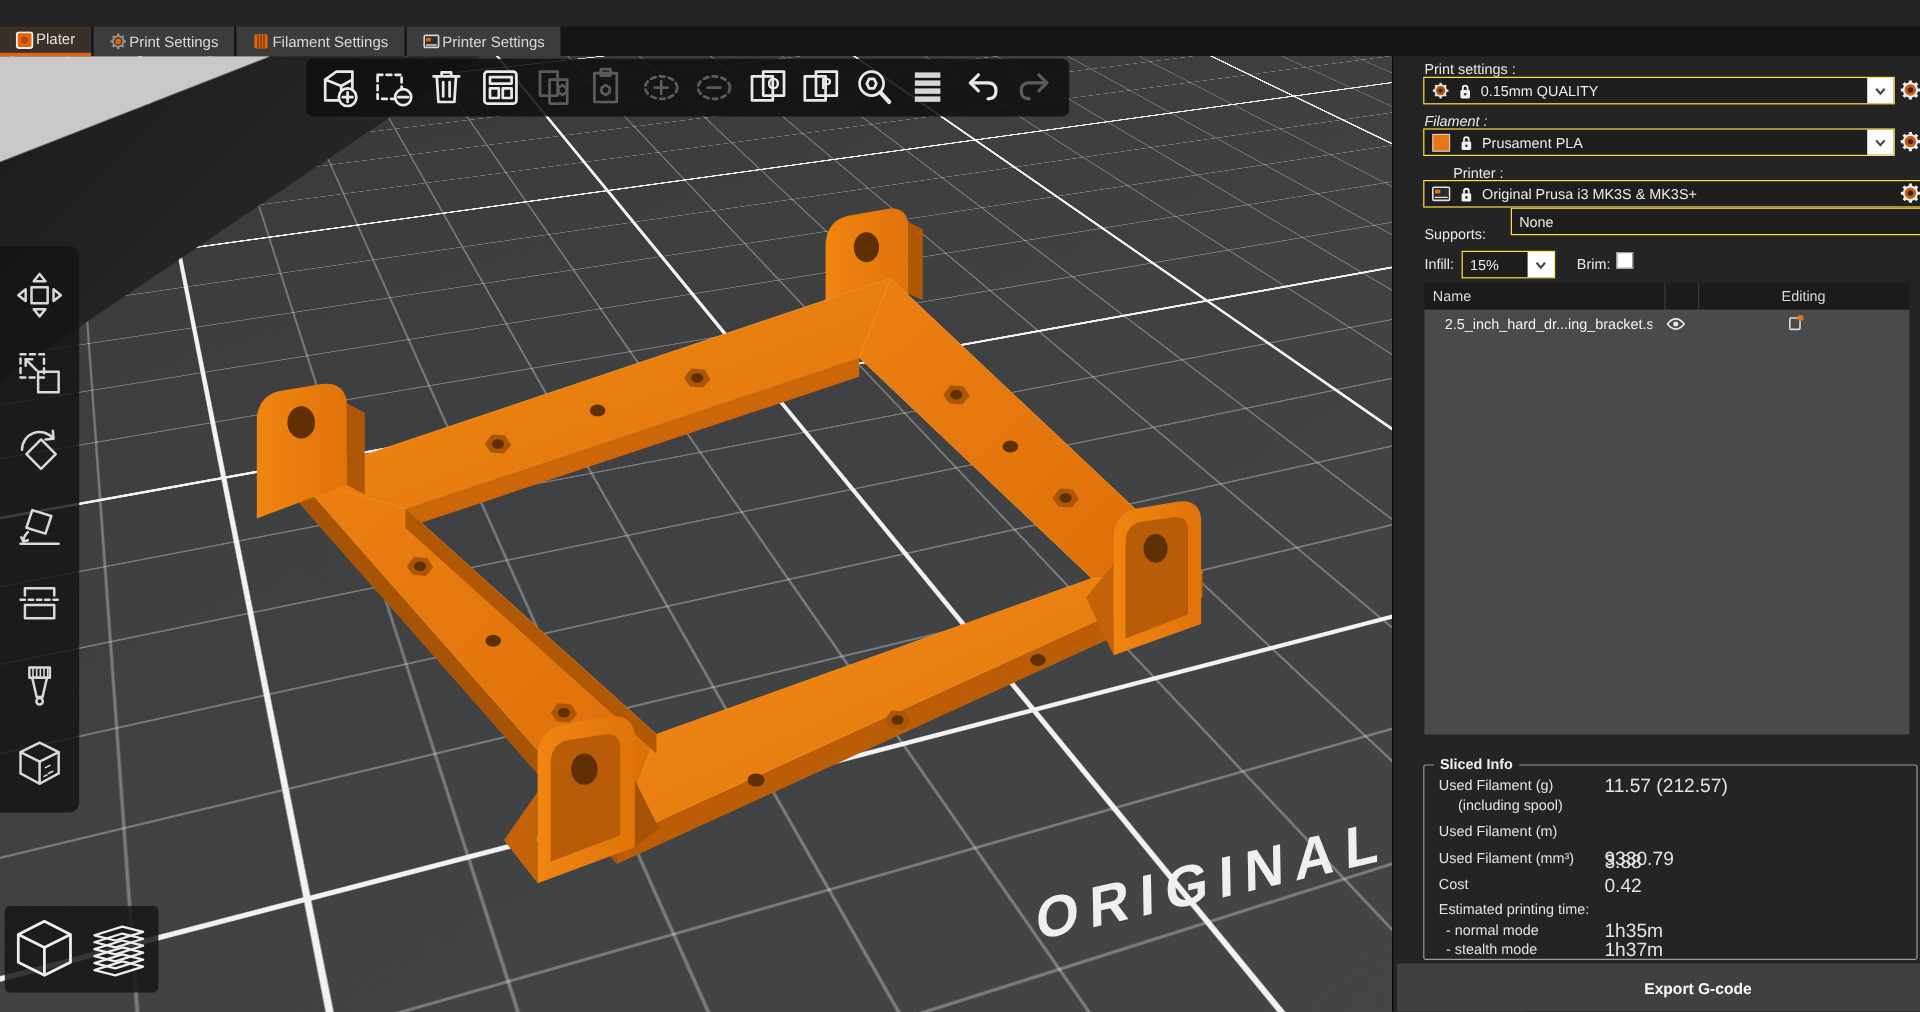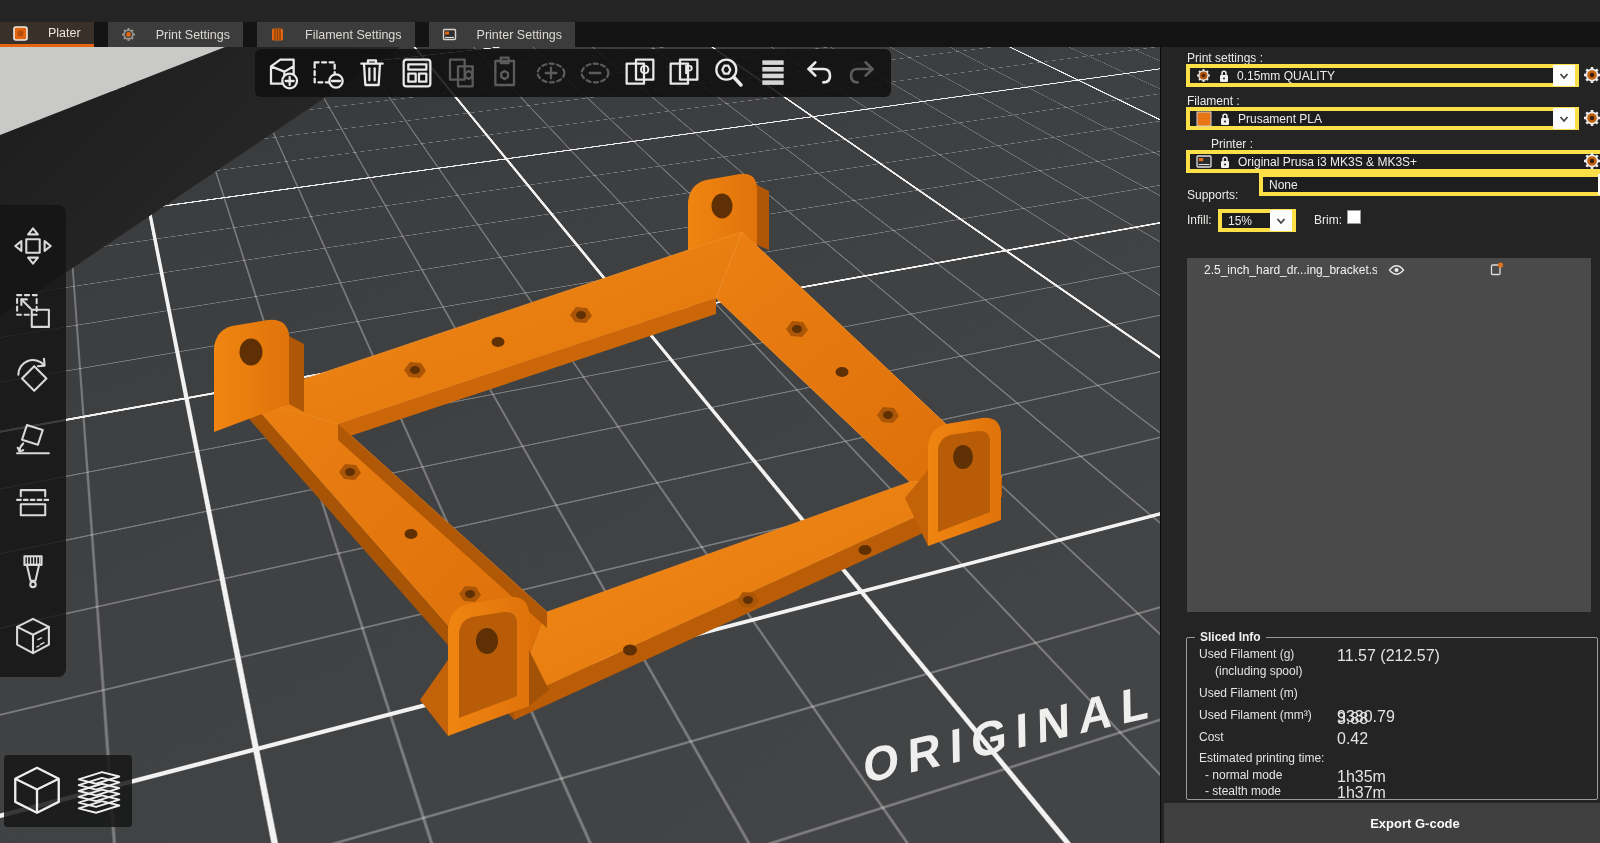--- a/index.html
+++ b/index.html
@@ -9,21 +9,21 @@
 
   
   .menubar { position:absolute; left:0; top:0; width:1600px; height:22px;
              background:#2d2a27; display:flex; align-items:center; padding-left:6px; }
   .menu-item { color:#e8e5e1; font-size:12.5px; padding:0 9px; height:22px;
                display:flex; align-items:center; cursor:default; }
 
   
   .tabbar { position:absolute; left:0; top:22px; width:1600px; height:25px;
             background:#141414; display:flex; align-items:stretch; border-bottom:0; }
-  .tab { display:flex; align-items:center; gap:20px; padding:0 13px; margin-right:14px;
+  .tab { display:flex; align-items:center; gap:2px; padding:0 13px; margin-right:2px;
          background:#3c3c3c; color:#dcd9d5; font-size:12.5px; position:relative; }
   .tab.active { background:#39302a; border-bottom:3px solid #e56410; color:#e8e4df; }
   .tab .ticonbox { width:15px; height:15px; display:flex; }
   .modes { margin-left:auto; display:flex; align-items:center; gap:4px; padding-right:5px; }
   .mode-btn { height:21px; display:flex; align-items:center; gap:7px; padding:0 11px;
               background:#3c3c3c; color:#e3e0dc; font-size:12.5px; }
   .mode-btn.active { background:#503a2d; font-weight:bold; color:#fff; }
   .dot { width:9px; height:9px; border-radius:50%; display:inline-block; }
 
   
@@ -67,21 +67,21 @@
 
   .view-buttons { position:absolute; left:4px; top:708px; display:flex; gap:4px;
                   background:rgba(22,22,22,.85); padding:4px; border-radius:4px; }
   .vbtn { width:58px; height:64px; display:flex; align-items:center; justify-content:center; }
   .vbtn svg { stroke:#eee; fill:none; stroke-width:1.6; stroke-linejoin:round; }
 
   
   .sidepanel { position:absolute; left:1160px; top:47px; width:440px; height:796px;
                background:#242424; border-left:1px solid #0a0a0a; color:#e6e6e6; font-size:12px; }
   .plabel { position:absolute; color:#eceae7; font-size:12px; }
-  .combo { position:absolute; height:23px; background:#1e1e1e; border:4px solid #fde047;
+  .combo { position:absolute; height:23px; background:#1e1e1e; border:1px solid #fde047;
            display:flex; align-items:center; gap:7px; padding-left:6px; }
   .combo .ctext { color:#ececec; font-size:12px; white-space:nowrap; overflow:hidden; flex:1; }
   .combo .chev { width:22px; height:21px; background:#fdfdfd; display:flex; align-items:center;
                  justify-content:center; margin-left:auto; }
   .gearbtn { position:absolute; width:18px; height:18px; }
 
   .tblheader { position:absolute; left:26px; top:189px; width:404px; height:22px;
                background:#1b1b1b; display:flex; align-items:center; color:#dddddd; }
   .tblheader .c1 { width:201px; padding-left:7px; border-right:1px solid #3a3a3a; height:100%; display:flex; align-items:center; }
   .tblheader .c2 { width:28px; border-right:1px solid #3a3a3a; height:100%; }
@@ -479,21 +479,21 @@
             <line x1="9" y1="1" x2="9" y2="17"></line>
             <line x1="1" y1="9" x2="17" y2="9"></line>
             <line x1="3.3" y1="3.3" x2="14.7" y2="14.7"></line>
             <line x1="14.7" y1="3.3" x2="3.3" y2="14.7"></line>
           </g>
           <circle cx="9" cy="9" r="5.6" fill="#c2620f" stroke="#ececec" stroke-width="1.6"></circle>
           <circle cx="9" cy="9" r="2.2" fill="#3a1f07"></circle>
         </svg>
     </div>
 
-    <div class="plabel" style="left:26px; top:47px;">Filament :</div>
+    <div class="plabel" style="left:26px; top:47px;font-style:italic;">Filament :</div>
     <div class="combo" style="left:25px; top:60px; width:393px;">
       <span style="display:flex">
         <svg width="16" height="16" viewBox="0 0 16 16">
             <rect x="1" y="1" width="14" height="14" fill="#e87617" stroke="#cfcfcf" stroke-width="1"></rect>
           </svg>
       </span>
       <span style="display:flex">
         <svg width="12" height="14" viewBox="0 0 12 14">
             <path d="M4 6 V4.3 A2 2 0 0 1 8 4.3 V6" stroke="#f0f0f0" fill="none" stroke-width="1.5"></path>
             <rect x="2" y="6" width="8" height="7" rx="1.2" fill="#f0f0f0"></rect>
@@ -571,20 +571,25 @@
       <span class="ctext">15%</span>
       <span class="chev">
         <svg width="12" height="12" viewBox="0 0 12 12">
             <polyline points="2.5,4 6,8 9.5,4" fill="none" stroke="#444" stroke-width="1.8"></polyline>
           </svg>
       </span>
     </div>
     <div class="plabel" style="left:153px; top:166px;">Brim:</div>
     <div class="cb" style="left:186px; top:163px;"></div>
 
+    <div class="tblheader">
+      <div class="c1">Name</div>
+      <div class="c2"></div>
+      <div class="c3">Editing</div>
+    </div>
     <div class="objlist">
       <div class="objrow">
         <span class="fname">2.5_inch_hard_dr...ing_bracket.stl</span>
         <span class="eye">
           <svg width="17" height="12" viewBox="0 0 17 12">
               <path d="M1.5 6 Q8.5 -2.5 15.5 6 Q8.5 14.5 1.5 6 Z" fill="none" stroke="#e9e9e9" stroke-width="1.3"></path>
               <circle cx="8.5" cy="6" r="2.1" fill="#e9e9e9"></circle>
             </svg>
         </span>
         <span class="edit">

